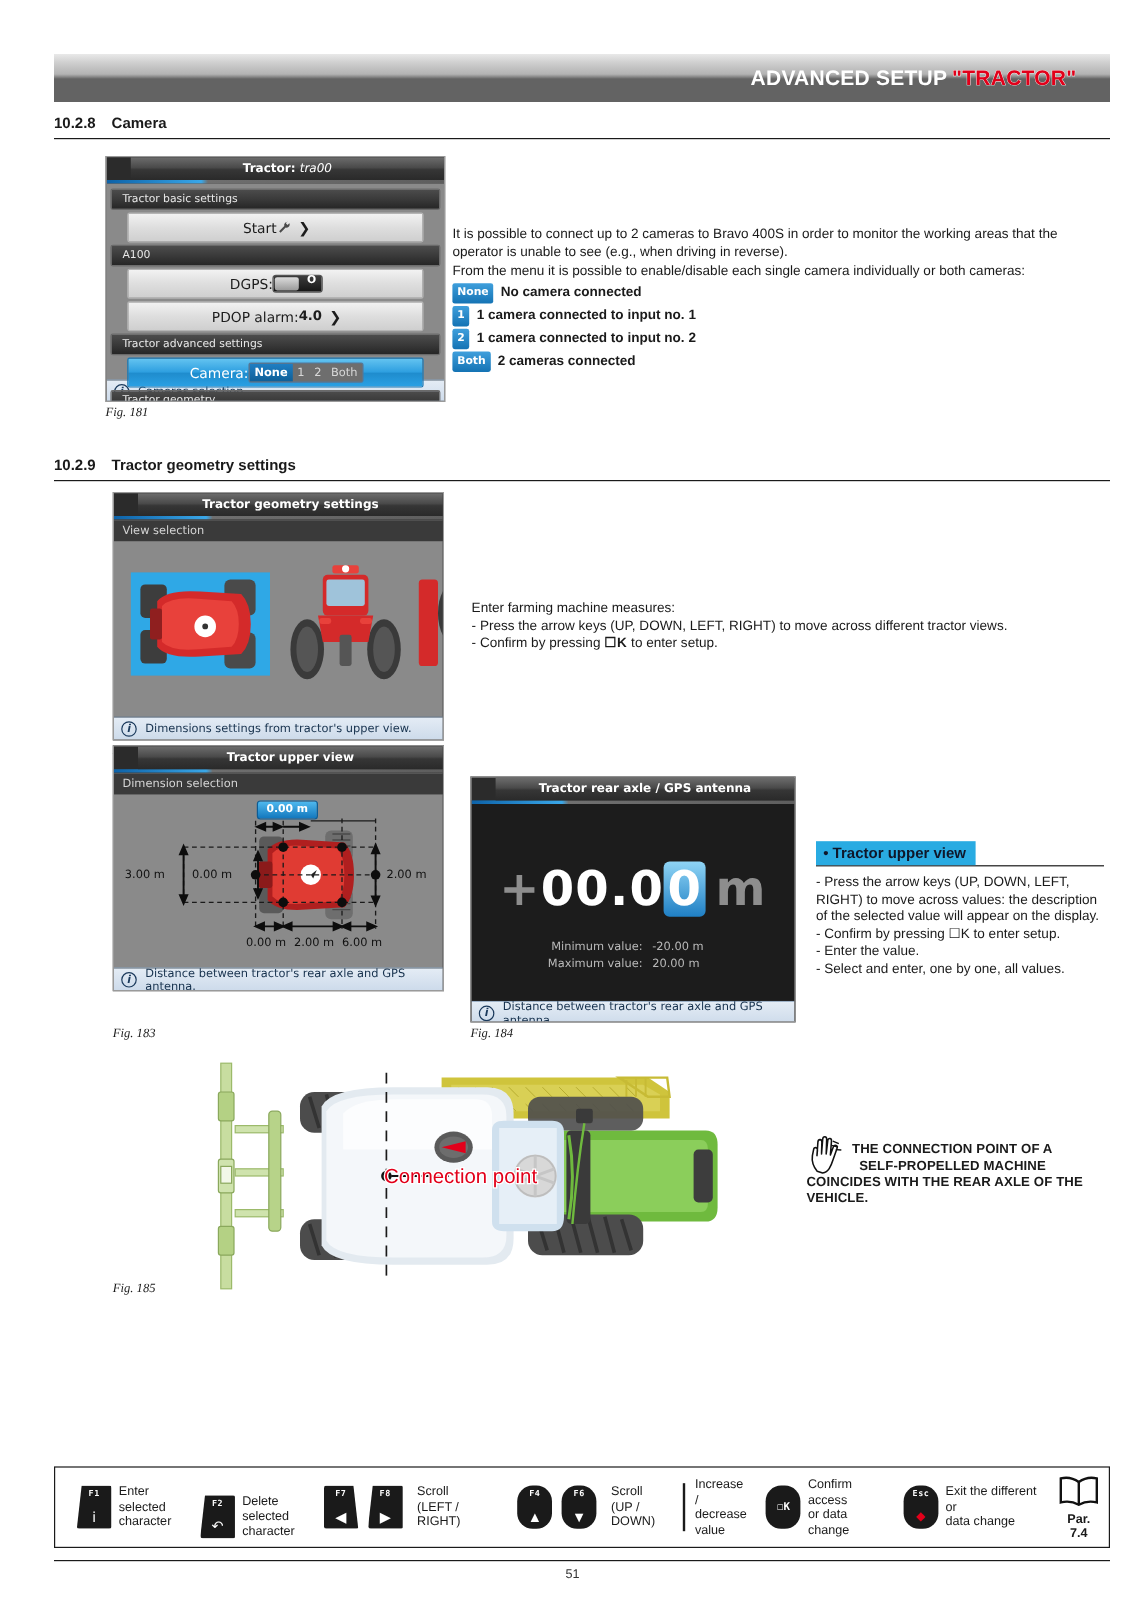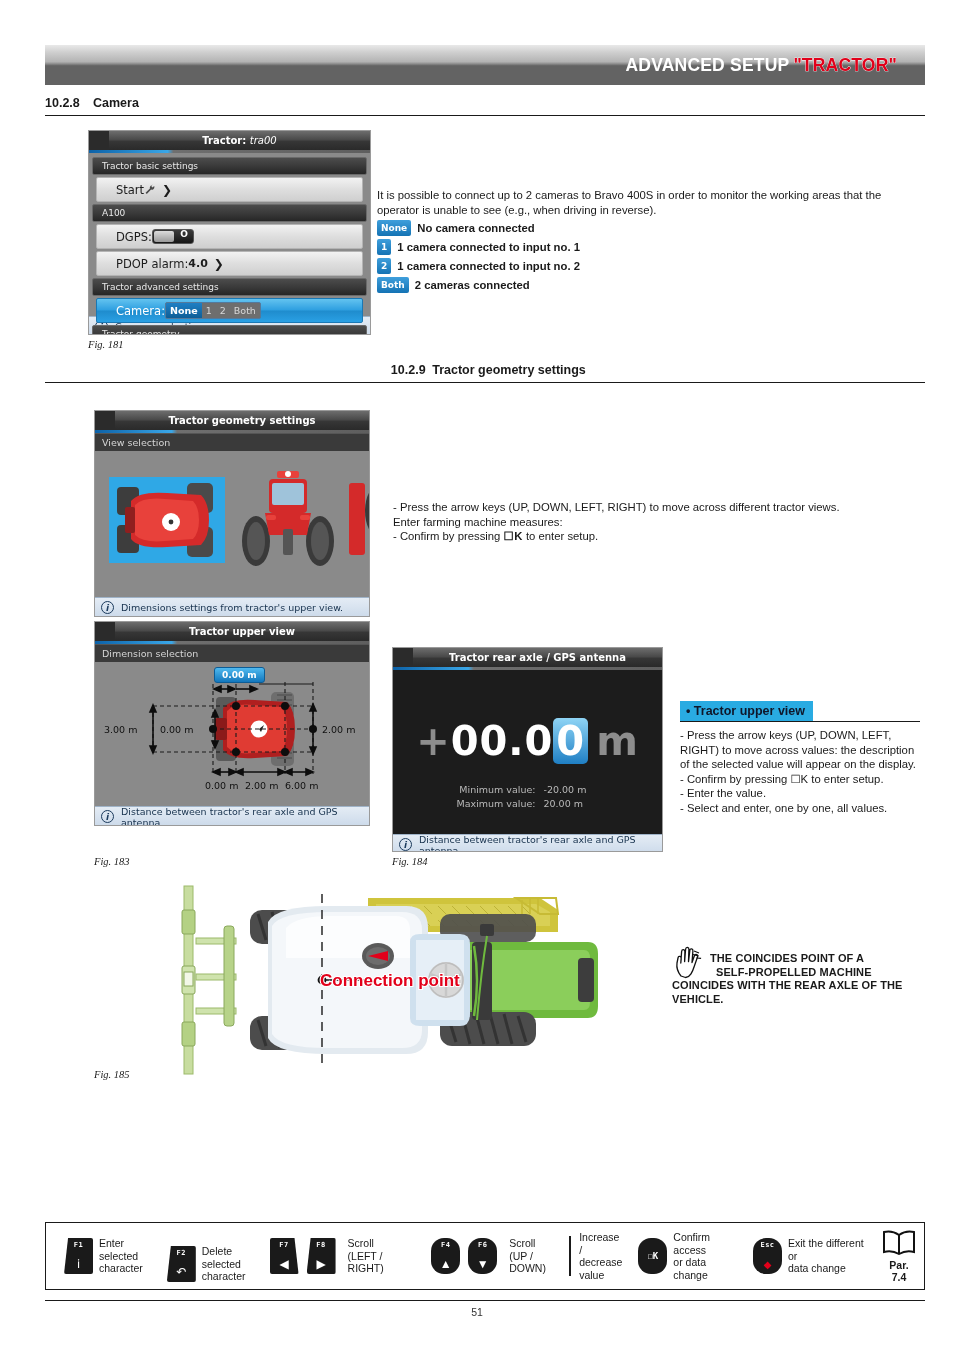--- a/index.html
+++ b/index.html
@@ -60,26 +60,26 @@
   }
   .scr-body { background: #8a8a8a; position: relative; }
 
   .grp-bar {
     background: linear-gradient(to bottom, #4c4c4c 0%, #3a3a3a 50%, #262626 100%);
     color: #e8e8e8; font-size: 9px; padding: 3px 0 3px 9px;
     border: 1px solid #6a6a6a; border-radius: 2px;
     margin: 2px 3px;
   }
   .row {
-    margin: 2px 7px;
+    margin: 2px 17px;
     background: linear-gradient(to bottom, #f2f2f2 0%, #dedede 50%, #cfcfcf 100%);
     border: 1px solid #b4b4b4; border-radius: 2px;
     height: 25px; display:flex; align-items:center;
-    padding: 0 7px 0 19px; font-size: 11.5px; color:#1c1c1c;
-    justify-content: flex-start;
+    padding: 0 7px 0 9px; font-size: 11.5px; color:#1c1c1c;
+    justify-content: center;
   }
   .row.sel {
     background: linear-gradient(to bottom, #63c3f0 0%, #2e9fe0 48%, #1f8ccd 52%, #2aa0e4 100%);
     border-color: #1a78b4; color: #ffffff;
   }
   .row .val { font-size: 11px; font-weight: bold; display:flex; align-items:center; gap:6px;}
   .chev { font-size: 12px; font-weight: bold; }
 
   .toggle {
     width: 42px; height: 15px; border-radius: 3px;
@@ -264,41 +264,42 @@
   </div>
   <div class="info-bar">
     <span class="icircle">i</span>
     <span>Cameras selection.</span>
   </div>
 </div>
 <div class="fig-cap" style="left:88px; top:339px;">Fig. 181</div>
 
 <div class="body-text" style="left:377px; top:188px; width:548px;">
   <div>It is possible to connect up to 2 cameras to Bravo 400S in order to monitor the working areas that the operator is unable to see (e.g., when driving in reverse).</div>
+  <div style="margin-top:2px;">From the menu it is possible to enable/disable each single camera individually or both cameras:</div>
   <div class="cam-list">
     <div class="cam-li">
       <span class="badge">None</span>
       <span>No camera connected</span>
     </div>
     <div class="cam-li">
       <span class="badge">1</span>
       <span>1 camera connected to input no. 1</span>
     </div>
     <div class="cam-li">
       <span class="badge">2</span>
       <span>1 camera connected to input no. 2</span>
     </div>
     <div class="cam-li">
       <span class="badge">Both</span>
       <span>2 cameras connected</span>
     </div>
   </div>
 </div>
 
-<div class="sec-head" style="top:363px;text-align:center;">
+<div class="sec-head" style="top:381px;">
   <span class="num">10.2.9</span><span>Tractor geometry settings</span>
 </div>
 
 <div class="screen" style="left:94px; top:410px; width:276px; height:207px;">
   <div class="scr-title">Tractor geometry settings</div>
   <div class="scr-accent"></div>
   <div style="background:#3a3a3a; color:#d5d5d5; font-size:9.5px; padding:3px 0 3px 7px; border-top:1px solid #555;">View selection</div>
   <div class="view-sel-area" style="height:146px;">
 
     <div class="view-card sel-frame" style="left:14px; top:26px; width:116px; height:86px;">
@@ -342,22 +343,22 @@
     </div>
   </div>
   <div class="info-bar">
     <span class="icircle">i</span>
     <span>Dimensions settings from tractor's upper view.</span>
   </div>
 </div>
 <div class="fig-cap" style="left:94px; top:620px;">Fig. 182</div>
 
 <div class="body-text" style="left:393px; top:500px; width:470px;">
+  <div>Enter farming machine measures:</div>
   <div>- Press the arrow keys (UP, DOWN, LEFT, RIGHT) to move across different tractor views.</div>
-  <div>Enter farming machine measures:</div>
   <div>
     <span>- Confirm by pressing </span><span class="okkey">☐K</span><span> to enter setup.</span>
   </div>
 </div>
 
 <div class="screen" style="left:94px; top:621px; width:276px; height:205px;">
   <div class="scr-title">Tractor upper view</div>
   <div class="scr-accent"></div>
   <div style="background:#3a3a3a; color:#d5d5d5; font-size:9.5px; padding:3px 0 3px 7px; border-top:1px solid #555;">Dimension selection</div>
   <div style="background:#8a8a8a; height:144px; position:relative;">
@@ -542,35 +543,35 @@
     <rect x="312" y="62" width="20" height="78" rx="4" fill="#3a3a3a"></rect>
     <path d="M314 66 q6 34 0 70" stroke="#6fba3e" stroke-width="2.5" fill="none"></path>
     <rect x="320" y="44" width="14" height="12" rx="2" fill="#3a3a3a"></rect>
     <path d="M327 56 q-6 36 -10 84" stroke="#6fba3e" stroke-width="2" fill="none"></path>
 
     <line x1="162" y1="14" x2="162" y2="186" stroke="#1a1a1a" stroke-width="1.4" stroke-dasharray="9 7"></line>
 
     <circle cx="162" cy="100" r="4.4" fill="#111"></circle>
     <line x1="166" y1="100" x2="214" y2="100" stroke="#111" stroke-width="1.6"></line>
   </svg>
-  <div style="position:absolute; left:160px; top:91px; font-size:17px; font-weight:bold; color:#e2001a; -webkit-text-stroke:2.2px #ffffff; paint-order: stroke fill;">Connection point</div>
+  <div style="position:absolute; left:160px; top:91px; font-size:17px; font-weight:normal; color:#e2001a; -webkit-text-stroke:2.2px #ffffff; paint-order: stroke fill;">Connection point</div>
 </div>
 <div class="fig-cap" style="left:94px; top:1069px;">Fig. 185</div>
 
 <div class="warn" style="left:672px; top:952px; width:256px;">
   <svg width="34" height="34" viewBox="0 0 34 34" style="position:absolute; left:0; top:-6px;">
     <path d="M9 30 Q4 24 5 17 L6 12 Q6.4 10 8 10.4 Q9.4 10.8 9.2 12.6 L8.8 17
              L9.6 5.6 Q9.8 3.6 11.4 3.7 Q13 3.8 12.9 5.8 L12.6 15.6
              L13.6 3.2 Q13.8 1.2 15.4 1.3 Q17 1.4 16.9 3.4 L16.5 15.6
              L17.8 4.6 Q18 2.6 19.6 2.8 Q21.1 3 20.9 5 L20 16.5
              L22.4 9.8 Q23.2 8 24.7 8.6 Q26.2 9.2 25.5 11 L22.2 20.5
              Q21 24.5 19 27.8 Q17 31 13.5 31.5 Z" fill="#ffffff" stroke="#111" stroke-width="1.3" stroke-linejoin="round"></path>
     <path d="M22 5 l5 2 M21 8.5 l5.4 1.4 M24.5 12 l4.6 0.4" stroke="#111" stroke-width="1.2" fill="none"></path>
   </svg>
-  <div style="padding-left:38px;">THE COINCIDES POINT OF A</div>
+  <div style="padding-left:38px;">THE CONNECTION POINT OF A</div>
   <div style="padding-left:44px;">SELF-PROPELLED MACHINE</div>
   <div>COINCIDES WITH THE REAR AXLE OF THE</div>
   <div>VEHICLE.</div>
 </div>
 
 <div class="legend">
 
   <div class="lg-item" style="margin-left:10px;">
     <span class="key trap">
       <span class="kf">F1</span>

